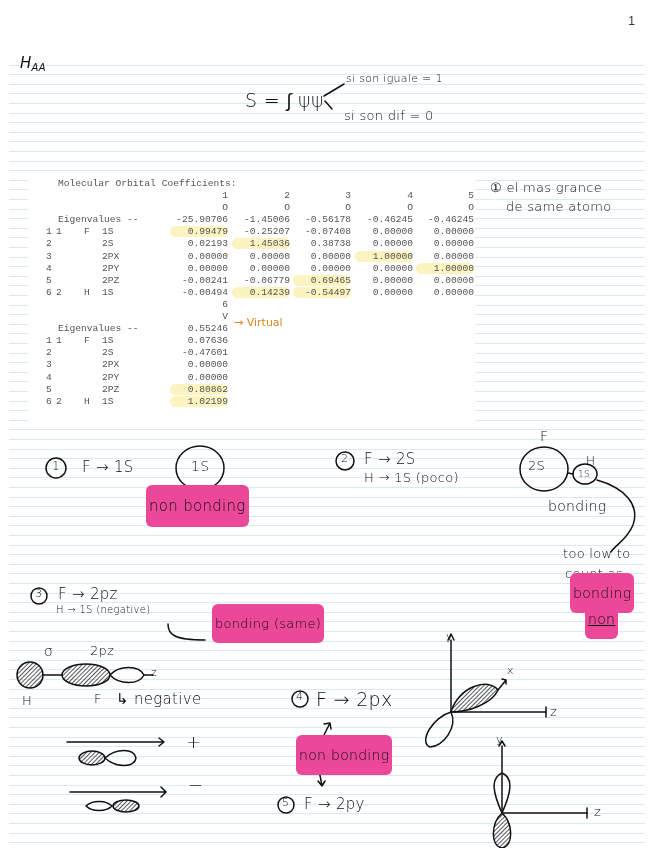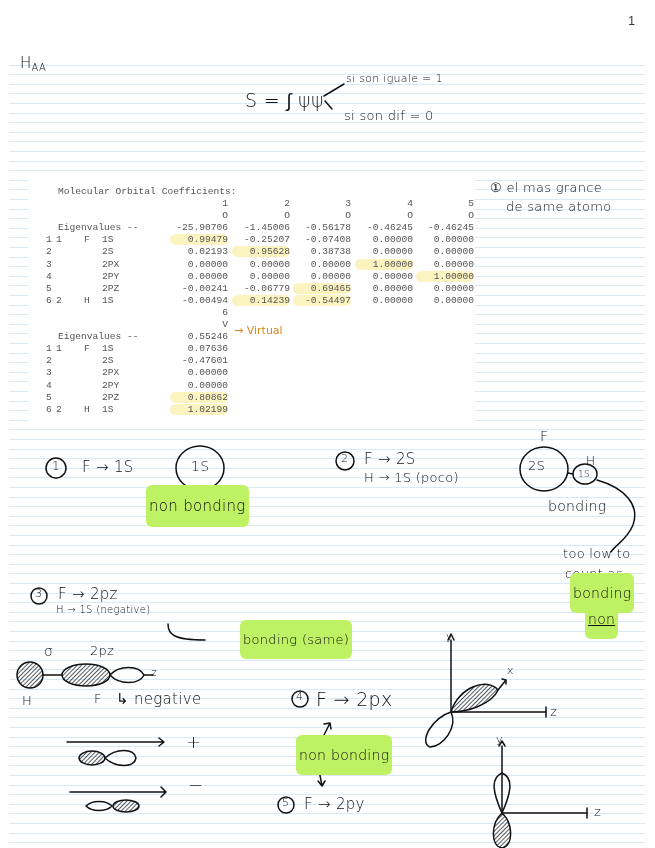--- a/index.html
+++ b/index.html
@@ -18,21 +18,21 @@
       transparent 0px, transparent 8.6px, #dbe9f5 8.6px, #dbe9f5 9.6px);
   }
   .page-num {
     position:absolute; right:20px; top:14px; font-size:12px; color:#333;
   }
   .hand {
     position:absolute; color:#111; white-space:nowrap;
     font-family:"DejaVu Sans", sans-serif; font-weight:300;
     letter-spacing:0.3px;
   }
-  .hl { background:#bef264; border-radius:6px; padding:12px 3px; }
+  .hl { background:#ec4899; border-radius:6px; padding:12px 3px; }
   .hl-orange { color:#d9891d; }
 
   
   .mo-table {
     position:absolute; left:28px; top:172px; width:447px; height:252px;
     background:#fff;
   }
   .mo-row { position:relative; height:12.1px; white-space:pre; font-family:"Liberation Mono", monospace; font-size:9.6px; color:#555; }
   .mo-row span { position:absolute; top:0; }
   .mo-row .num { text-align:right; width:58px; }
@@ -41,32 +41,32 @@
   svg { position:absolute; overflow:visible; }
   svg .ink { stroke:#111; fill:none; stroke-width:1.5; stroke-linecap:round; stroke-linejoin:round; }
 </style>
 </head>
 <body>
 
 <div class="page">
   <div class="rules"></div>
   <div class="page-num">1</div>
 
-  <div class="hand" style="left:20px;top:54px;font-size:15px;">
+  <div class="hand" style="left:20px;top:54px;font-size:15px;font-style:italic;">
     <span>H</span><span style="font-size:10px;vertical-align:-3px">AA</span>
   </div>
   <div class="hand" style="left:245px;top:89px;font-size:19px;">S = ∫ ψψ</div>
   <svg style="left:322px;top:76px" width="30" height="40">
     <path class="ink" d="M2 20 L22 8 M3 25 L10 33" stroke-width="1.2"></path>
   </svg>
   <div class="hand" style="left:346px;top:72px;font-size:11px;">si son iguale = 1</div>
   <div class="hand" style="left:344px;top:108px;font-size:13px;">si son dif = 0</div>
 
   <div class="mo-table">
-    <div class="mo-row" style="margin-top:14px"><span style="left:30px">Molecular Orbital Coefficients:</span></div>
+    <div class="mo-row" style="margin-top:6px"><span style="left:30px">Molecular Orbital Coefficients:</span></div>
     <div class="mo-row">
       <span class="num" style="left:142px">1</span>
       <span class="num" style="left:204px">2</span>
       <span class="num" style="left:265px">3</span>
       <span class="num" style="left:327px">4</span>
       <span class="num" style="left:388px">5</span>
     </div>
     <div class="mo-row">
       <span class="num" style="left:142px">O</span>
       <span class="num" style="left:204px">O</span>
@@ -87,21 +87,21 @@
       <span style="left:18px">1</span><span style="left:28px">1</span><span style="left:56px">F</span><span style="left:74px">1S</span>
       <span class="num hlcell" style="left:142px">0.99479</span>
       <span class="num" style="left:204px">-0.25207</span>
       <span class="num" style="left:265px">-0.07408</span>
       <span class="num" style="left:327px">0.00000</span>
       <span class="num" style="left:388px">0.00000</span>
     </div>
     <div class="mo-row">
       <span style="left:18px">2</span><span style="left:74px">2S</span>
       <span class="num" style="left:142px">0.02193</span>
-      <span class="num hlcell" style="left:204px">0.95628</span>
+      <span class="num hlcell" style="left:204px">1.45036</span>
       <span class="num" style="left:265px">0.38738</span>
       <span class="num" style="left:327px">0.00000</span>
       <span class="num" style="left:388px">0.00000</span>
     </div>
     <div class="mo-row">
       <span style="left:18px">3</span><span style="left:74px">2PX</span>
       <span class="num" style="left:142px">0.00000</span>
       <span class="num" style="left:204px">0.00000</span>
       <span class="num" style="left:265px">0.00000</span>
       <span class="num hlcell" style="left:327px">1.00000</span>
@@ -207,21 +207,21 @@
 
   <svg style="left:29px;top:586px" width="20" height="20">
       <circle class="ink" cx="10" cy="10" r="8"></circle>
     </svg>
   <div class="hand" style="left:35px;top:587px;font-size:11px;">3</div>
   <div class="hand" style="left:58px;top:585px;font-size:15px;">F → 2pz</div>
   <div class="hand" style="left:56px;top:604px;font-size:10px;">H → 1S (negative)</div>
   <svg style="left:165px;top:622px" width="45" height="22">
     <path class="ink" d="M3 2 C 3 12, 8 18, 40 18"></path>
   </svg>
-  <div class="hand" style="left:212px;top:632px;font-size:13px;margin-left:28px;"><span class="hl">bonding (same)</span></div>
+  <div class="hand" style="left:212px;top:616px;font-size:13px;"><span class="hl">bonding (same)</span></div>
   <div class="hand" style="left:44px;top:643px;font-size:14px;">σ</div>
   <div class="hand" style="left:90px;top:643px;font-size:13px;">2pz</div>
   <svg style="left:14px;top:660px" width="150" height="30">
     <defs>
       <pattern id="hatch" width="3" height="3" patternUnits="userSpaceOnUse" patternTransform="rotate(45)">
         <line x1="0" y1="0" x2="0" y2="3" stroke="#111" stroke-width="1.4"></line>
       </pattern>
     </defs>
     <circle cx="16" cy="15" r="13" fill="url(#hatch)" stroke="#111" stroke-width="1.5"></circle>
     <line class="ink" x1="29" y1="15" x2="48" y2="15"></line>

